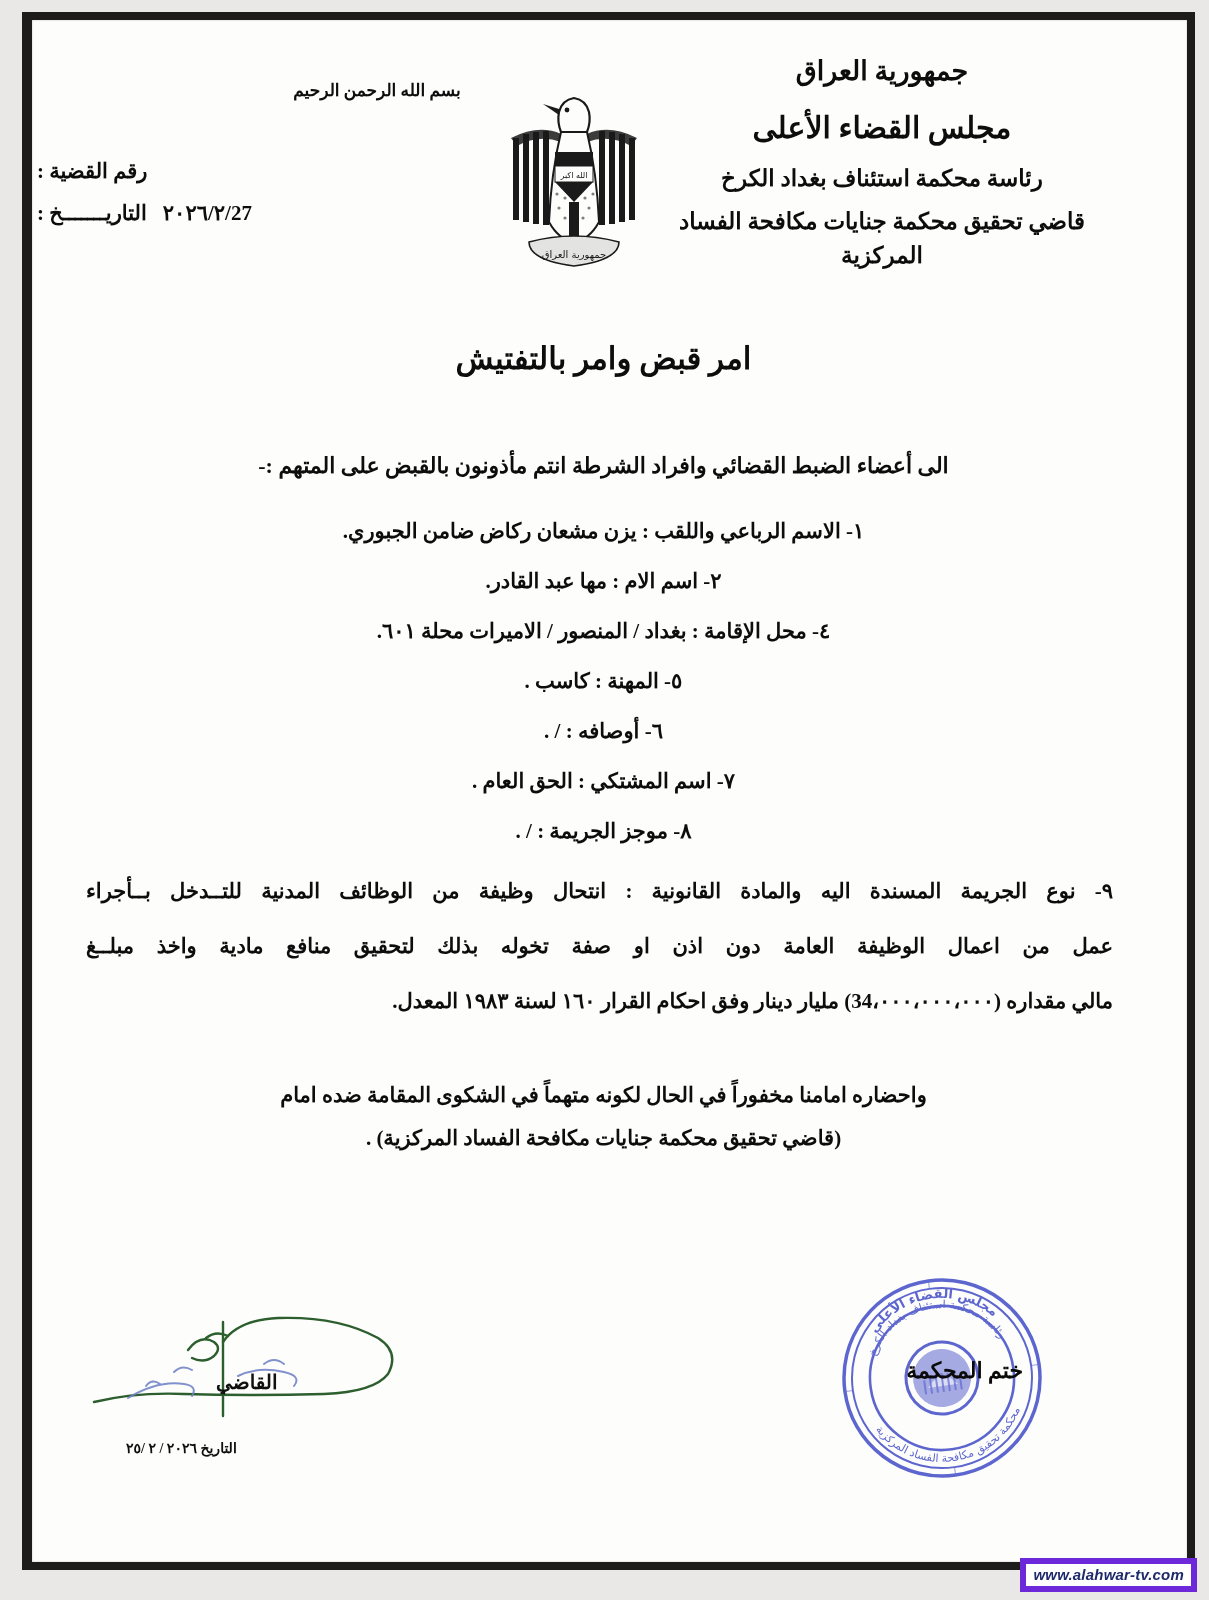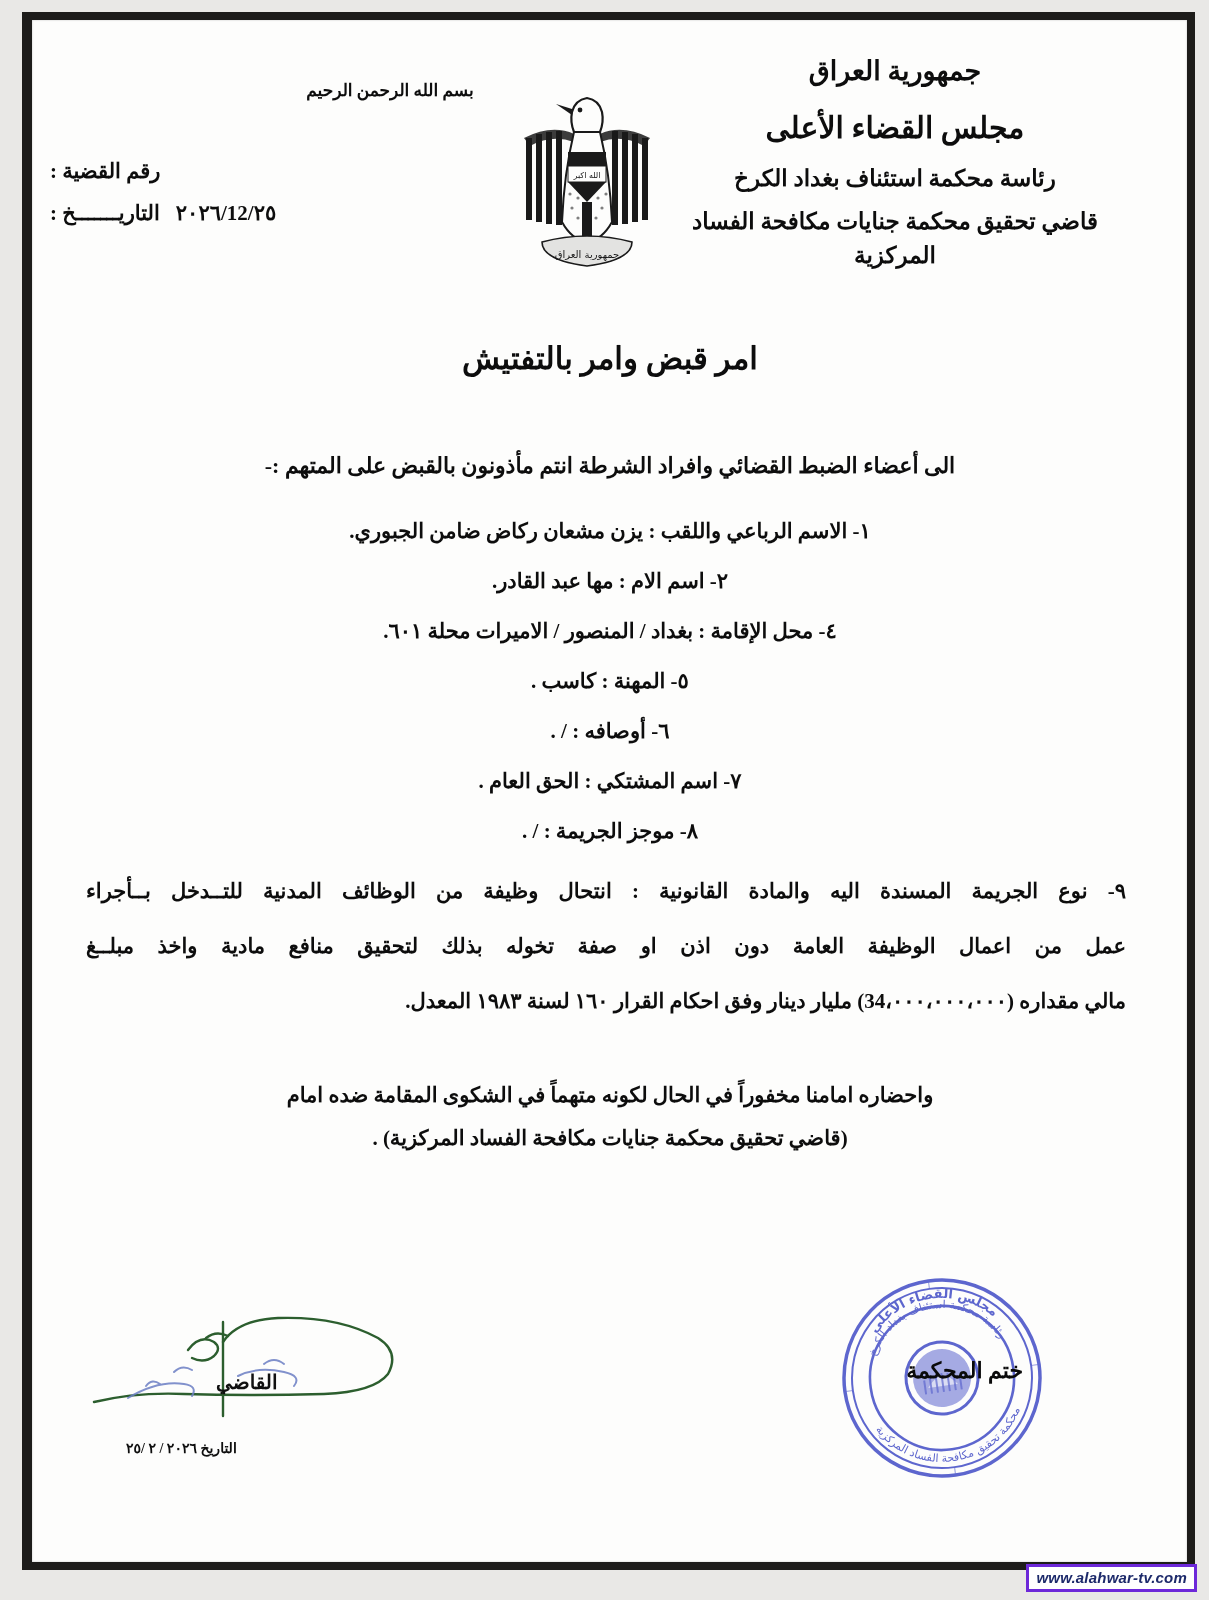--- a/index.html
+++ b/index.html
@@ -35,21 +35,21 @@
     left: 32px;
     top: 20px;
     right: 22px;
     bottom: 38px;
     background: #fdfdfc;
     box-shadow: inset 0 0 2px rgba(0,0,0,.25);
   }
   .page-inner {
     position: absolute;
     inset: 0;
-    padding: 22px 47px 0 48px;
+    padding: 22px 60px 0 48px;
     box-sizing: border-box;
     color: #0d0d0d;
   }
 
   
   .header {
     position: relative;
     min-height: 240px;
   }
   .org-block {
@@ -224,21 +224,21 @@
     color: #0a0a0a;
     white-space: nowrap;
   }
 
   
   .watermark {
     position: absolute;
     right: 12px;
     bottom: 8px;
     background: #ffffff;
-    border: 3px solid #6d28d9;
+    border: 6px solid #6d28d9;
     padding: 2px 7px 3px 7px;
     font-family: "Liberation Sans", sans-serif;
     font-size: 15px;
     font-style: italic;
     font-weight: bold;
     color: #1d2a6b;
     letter-spacing: .2px;
     direction: ltr;
   }
 </style>
@@ -254,21 +254,21 @@
       <div class="header">
 
         <div class="basmala">بسم الله الرحمن الرحيم</div>
 
         <div class="meta-block">
           <div class="meta-row">
             <span class="meta-value"></span>
             <span class="meta-label">رقم القضية :</span>
           </div>
           <div class="meta-row">
-            <span class="meta-value">٢٠٢٦/12/٢٥</span>
+            <span class="meta-value">٢٠٢٦/٢/27</span>
             <span class="meta-label">التاريـــــــخ :</span>
           </div>
         </div>
 
         <div class="emblem">
           <svg viewBox="0 0 150 185" xmlns="http://www.w3.org/2000/svg">
 
             <g fill="#1a1a1a">
               <rect x="14" y="48" width="6" height="82"></rect>
               <rect x="24" y="44" width="6" height="88"></rect>

